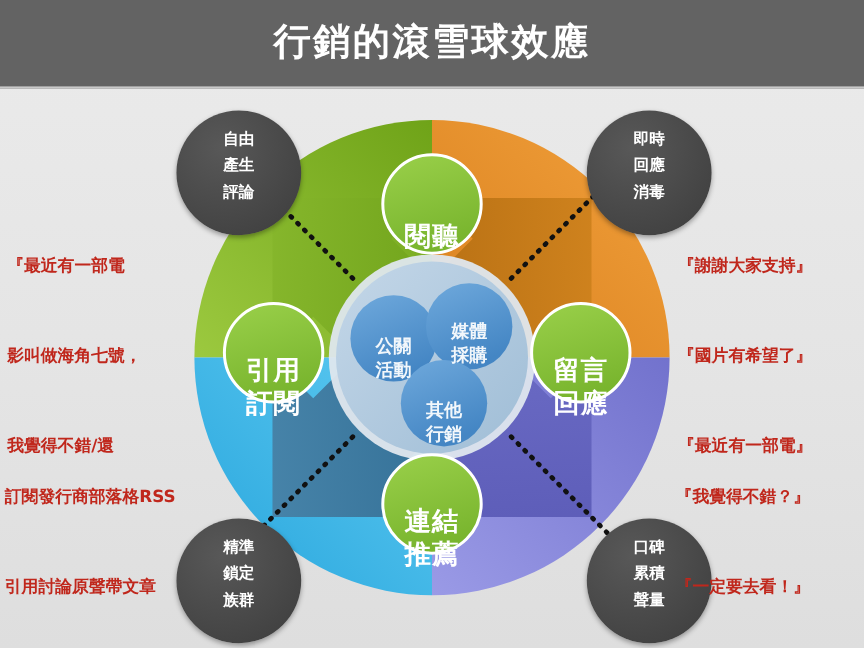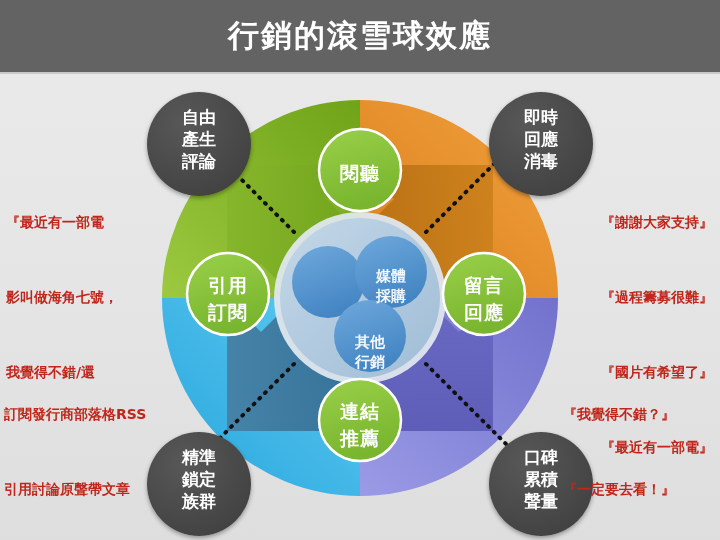--- a/index.html
+++ b/index.html
@@ -57,44 +57,45 @@
   
   .quote-block {
     position: absolute;
     color: #c0271c;
     font-size: 14px;
     font-weight: bold;
     line-height: 25px;
     white-space: pre;
   }
   #quote-top-left   { left: 6px;  top: 160px; text-align: left; }
-  #quote-top-right  { left: 565px; top: 160px; text-align: left; margin-left: 36px; }
+  #quote-top-right  { left: 565px; top: 160px; text-align: left; }
   #quote-bottom-left{ left: 4px;  top: 352px; text-align: left; }
   #quote-bottom-right{ left: 563px; top: 352px; text-align: left; }
   .quote-block div { white-space: nowrap; }
 
   
   .node-label {
     position: absolute;
     text-align: center;
     pointer-events: none;
     color: #ffffff;
     font-weight: bold;
   }
   .gray-node-label {
-    font-size: 17px;
+    font-size: 13px;
     line-height: 22px;
     width: 110px;
     text-align: center;
   }
   .green-node-label {
-    font-size: 19px;
+    font-size: 22px;
     line-height: 27px;
     width: 110px;
     letter-spacing: 1px;
+    margin-top: 24px;
   }
   .inner-node-label {
     font-size: 15px;
     line-height: 20px;
     width: 80px;
     color: #f2f7fb;
   }
 </style>
 </head>
 <body>
@@ -262,38 +263,41 @@
   </div>
   <div class="node-label green-node-label" style="left:173px;top:272px;">
     <div>引用</div>
     <div>訂閱</div>
   </div>
   <div class="node-label green-node-label" style="left:305px;top:398px;">
     <div>連結</div>
     <div>推薦</div>
   </div>
 
+  <div class="node-label inner-node-label" style="left:288px;top:278px;">
+    <div>公關</div>
+    <div>活動</div>
+  </div>
   <div class="node-label inner-node-label" style="left:351px;top:268px;font-family:Liberation Mono, monospace;">
     <div>媒體</div>
     <div>採購</div>
   </div>
   <div class="node-label inner-node-label" style="left:330px;top:332px;">
     <div>其他</div>
     <div>行銷</div>
   </div>
 
   <div class="quote-block" id="quote-top-left">
     <div>『最近有一部電</div>
     <div>影叫做海角七號，</div>
     <div>我覺得不錯/還</div>
   </div>
 
   <div class="quote-block" id="quote-top-right">
     <div>『謝謝大家支持』</div>
-    <div>『過程籌募很難』</div>
     <div>『國片有希望了』</div>
     <div>『最近有一部電』</div>
   </div>
 
   <div class="quote-block" id="quote-bottom-left">
     <div>訂閱發行商部落格RSS</div>
     <div>引用討論原聲帶文章</div>
     
   </div>
 

